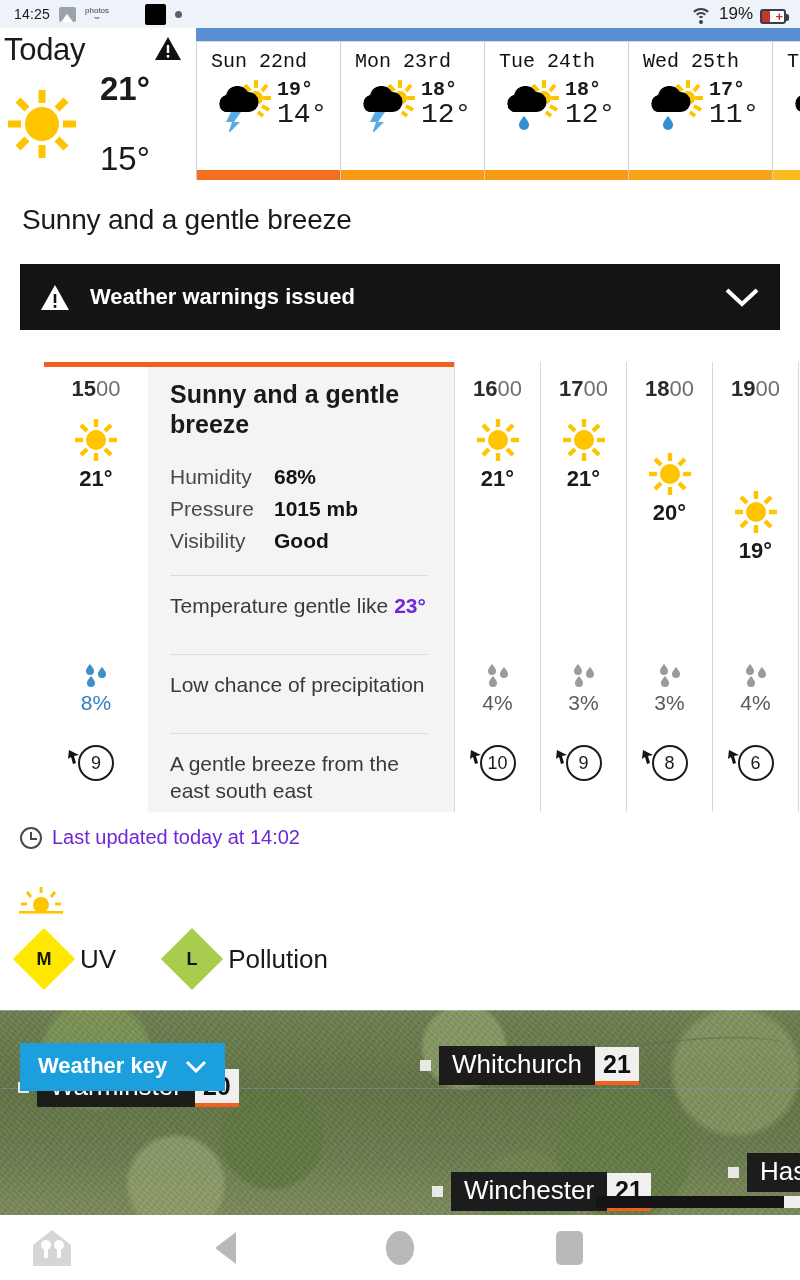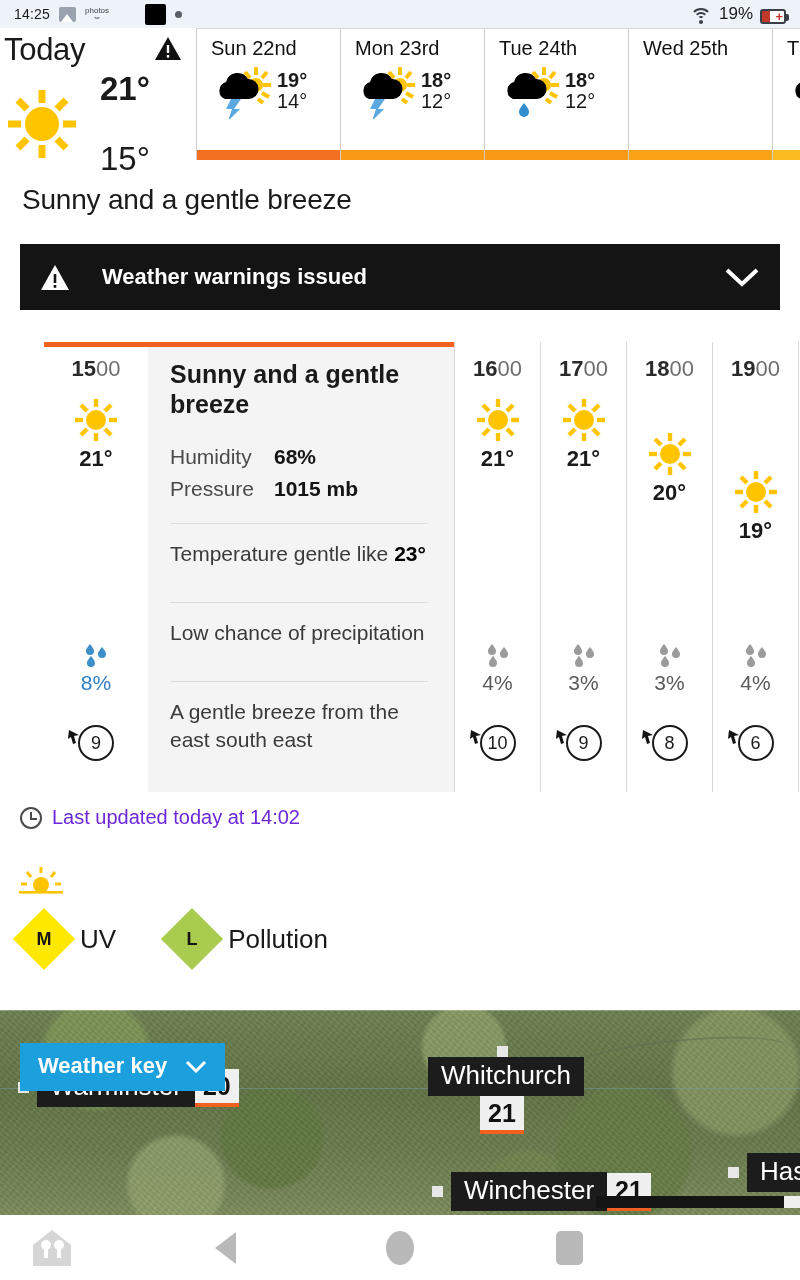--- a/index.html
+++ b/index.html
@@ -32,58 +32,58 @@
   .ic-batt:after{content:"";position:absolute;right:-5px;top:3px;width:3px;height:7px;background:#3a3f47;border-radius:0 2px 2px 0;}
   .ic-batt span{position:absolute;right:1px;top:0px;font-size:13px;line-height:11px;color:#c0392b;font-weight:bold;}
   .ic-wifi{ width:22px;height:16px;position:relative;}
   .ic-wifi b{position:absolute;border:2.5px solid #3a3f47;border-bottom-color:transparent;border-left-color:transparent;border-right-color:transparent;border-radius:50%;left:50%;transform:translateX(-50%);}
   .w1{width:22px;height:22px;top:0;}
   .w2{width:14px;height:14px;top:4px;}
   .w3{width:6px;height:6px;top:8px;}
   .ic-wifi i{position:absolute;bottom:0;left:50%;transform:translateX(-50%);width:4px;height:4px;border-radius:50%;background:#3a3f47;}
 
   
-  .topwrap{ display:flex; height:132px;border-radius:32px; }
+  .topwrap{ display:flex; height:152px;border-radius:32px; }
   .today{
     width:196px; flex:none; position:relative; padding:4px 0 0 0;
   }
   .today-title{ font-size:31px; font-weight:400; letter-spacing:-.3px; padding-left:4px; }
   .warn-tri{ position:absolute; right:14px; top:8px; width:28px; height:25px; }
   .today-body{ display:flex; align-items:center; margin-top:4px; }
   .today-sun{ width:88px; height:80px; flex:none; margin-left:-2px;}
   .today-temps{ margin-left:14px; line-height:1.02; }
   .tt-hi{ font-size:33px; font-weight:bold; }
   .tt-lo{ font-size:33px; font-weight:400;margin-top:36px; }
 
-  .strip{ flex:1; display:flex; flex-direction:row; overflow:hidden; }
+  .strip{ flex:1; display:flex; flex-direction:column; overflow:hidden;font-family:Liberation Mono, monospace; }
   .strip-blue{ height:13px; background:#5a8fd4; }
   .strip-days{ flex:1; display:flex; background:#fff; border-top:1px solid #d8d8d8; }
   .day{
     width:144px; flex:none; border-left:1px solid #cfcfcf; position:relative;
     padding:8px 0 0 14px; display:flex; flex-direction:column;
   }
   .day:first-child{ border-left:1px solid #cfcfcf; }
   .day-name{ font-size:20px; color:#111; white-space:nowrap; }
   .day-row{ display:flex; align-items:center; margin-top:3px; }
   .day-ico{ width:62px; height:56px; flex:none; }
   .day-temps{ margin-left:4px; line-height:1.05; }
   .dt-hi{ font-size:20px; font-weight:bold; }
-  .dt-lo{ font-size:20px; font-weight:400; }
+  .dt-lo{ font-size:28px; font-weight:400; }
   .day-bar{ position:absolute; left:0; right:0; bottom:0; height:10px; }
 
   
   .headline{ font-size:28px; font-weight:400; padding:24px 0 0 22px; letter-spacing:-.2px;}
 
   
   .warnbar{
     margin:28px 20px 0 20px; height:66px; background:#141414; color:#fff;
     display:flex; align-items:center; padding:0 20px;
   }
   .warnbar .tri{ width:30px;height:27px; flex:none; }
-  .warnbar .txt{ font-size:22px; font-weight:bold; margin-left:32px; }
+  .warnbar .txt{ font-size:22px; font-weight:bold; margin-left:20px; }
   .warnbar .chev{ margin-left:auto; width:36px;height:22px; }
 
   
   .hourly{ margin-top:32px; display:flex; height:450px; position:relative; overflow:hidden;padding-left:44px;}
   .hour{
     width:86px; flex:none; border-left:1px solid #d8d8d8; position:relative;
     padding-top:14px; text-align:center;
   }
   .hour:first-child{ border-left:none; }
   .hour-time{ font-size:22px; color:#2a2a2a; }
@@ -102,21 +102,21 @@
   .hour-active{ width:410px; display:flex; padding-top:0; border-left:none;}
   .hour-active .left{ width:104px; flex:none; position:relative; padding-top:14px; text-align:center;}
   .hour-active .panel{ flex:1; background:#f4f4f4; padding:18px 26px 0 22px; text-align:left;}
   .orange-top{ position:absolute; left:0; top:0; width:410px; height:5px; background:#f2601f; z-index:3;}
   .p-title{ font-size:25px; font-weight:bold; line-height:1.18; }
   .p-metrics{ margin-top:22px; font-size:21px; line-height:1.52; color:#4a4a4a;}
   .p-metrics b{ color:#141414; }
   .p-metrics .lbl{ display:inline-block; min-width:104px;}
   .p-rule{ border:none; border-top:1px solid #dcdcdc; margin:18px 0 0 0;}
   .p-line{ font-size:21px; color:#3a3a3a; padding:16px 0 16px 0; line-height:1.33;}
-  .p-line b{ color:#000000; }
+  .p-line b{ color:#6d28d9; }
   .blue{ color:#2f7fc4 !important; }
 
   
   .updated{ display:flex; align-items:center; gap:10px; padding:14px 0 0 20px; font-size:20px; color:#6d28d9;}
   .clockic{ width:22px;height:22px;border:2px solid #4a4a4a;border-radius:50%;position:relative;flex:none;}
   .clockic:before{content:"";position:absolute;left:8px;top:3px;width:2px;height:8px;background:#4a4a4a;}
   .clockic:after{content:"";position:absolute;left:9px;top:9px;width:6px;height:2px;background:#4a4a4a;}
 
   .sunline{ display:flex; align-items:center; padding:36px 0 0 18px; }
   .sunrise-ico{ width:46px;height:30px;flex:none;}
@@ -302,20 +302,39 @@
           <div class="day-temps">
             <div class="dt-hi">18°</div>
             <div class="dt-lo">12°</div>
           </div>
         </div>
         <div class="day-bar" style="background:#fa9a14"></div>
       </div>
 
       <div class="day">
         <div class="day-name">Wed 25th</div>
+        <div class="day-row">
+          <svg class="day-ico" viewBox="0 0 62 56">
+            <g stroke="#FFC400" stroke-width="4" stroke-linecap="butt">
+              <line x1="45" y1="4" x2="45" y2="12"></line>
+                <line x1="56" y1="9" x2="51" y2="15"></line>
+              <line x1="60" y1="22" x2="52" y2="22"></line>
+                <line x1="58" y1="34" x2="51" y2="30"></line>
+              <line x1="34" y1="9" x2="39" y2="15"></line>
+                <line x1="52" y1="40" x2="47" y2="36"></line>
+            </g>
+            <circle cx="45" cy="22" r="7" fill="#FFC400"></circle>
+            <path d="M14 36 a9 9 0 0 1 1 -17 a12 12 0 0 1 22 -3 a9 9 0 0 1 1 20 Z" fill="#000"></path>
+            <path d="M25 40 c4 5 5 7 5 9 a5 5 0 0 1 -10 0 c0 -2 1 -4 5 -9 Z" fill="#2F8FD0"></path>
+          </svg>
+          <div class="day-temps">
+            <div class="dt-hi">17°</div>
+            <div class="dt-lo">11°</div>
+          </div>
+        </div>
         <div class="day-bar" style="background:#fba317"></div>
       </div>
 
       <div class="day">
         <div class="day-name">Th</div>
         <div class="day-row">
           <svg class="day-ico" viewBox="0 0 62 56">
             <g stroke="#FFC400" stroke-width="4" stroke-linecap="butt">
               <line x1="45" y1="4" x2="45" y2="12"></line>
                 <line x1="56" y1="9" x2="51" y2="15"></line>
@@ -387,20 +406,23 @@
     </div>
 
     <div class="panel">
       <div class="p-title">Sunny and a gentle breeze</div>
       <div class="p-metrics">
         <div>
           <span class="lbl">Humidity</span><b>68%</b>
         </div>
         <div>
           <span class="lbl">Pressure</span><b>1015 mb</b>
+        </div>
+        <div>
+          <span class="lbl">Visibility</span><b>Good</b>
         </div>
       </div>
       <hr class="p-rule">
       <div class="p-line"><span>Temperature gentle like </span><b>23°</b></div>
       <hr class="p-rule">
       <div class="p-line">Low chance of precipitation</div>
       <hr class="p-rule">
       <div class="p-line">A gentle breeze from the east south east</div>
     </div>
   </div>
@@ -611,21 +633,21 @@
       <path d="M2 2 L11 11 L20 2" stroke="#fff" stroke-width="3" fill="none"></path>
     </svg>
   </div>
 
   <div class="place" style="left:18px; top:58px;">
     <div class="dot"></div>
     <div class="nm">Warminster</div>
     <div class="tv">20</div>
   </div>
 
-  <div class="place" style="left:420px; top:36px;flex-direction:column;">
+  <div class="place" style="left:420px; top:36px;">
     <div class="dot"></div>
     <div class="nm">Whitchurch</div>
     <div class="tv">21</div>
   </div>
 
   <div class="place" style="left:432px; top:162px;">
     <div class="dot"></div>
     <div class="nm">Winchester</div>
     <div class="tv">21</div>
   </div>

